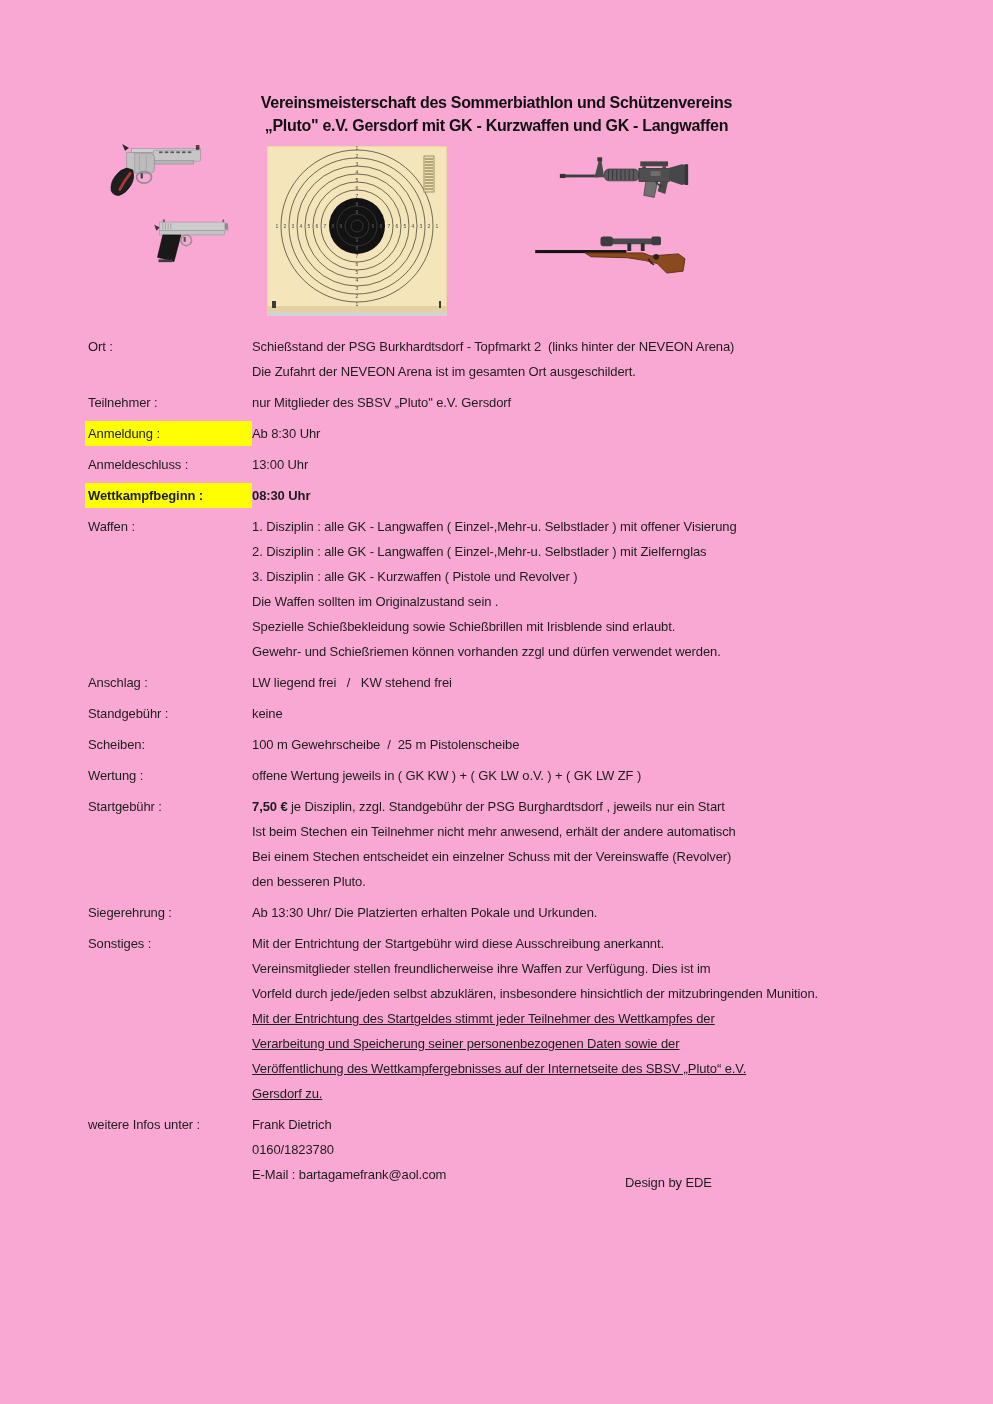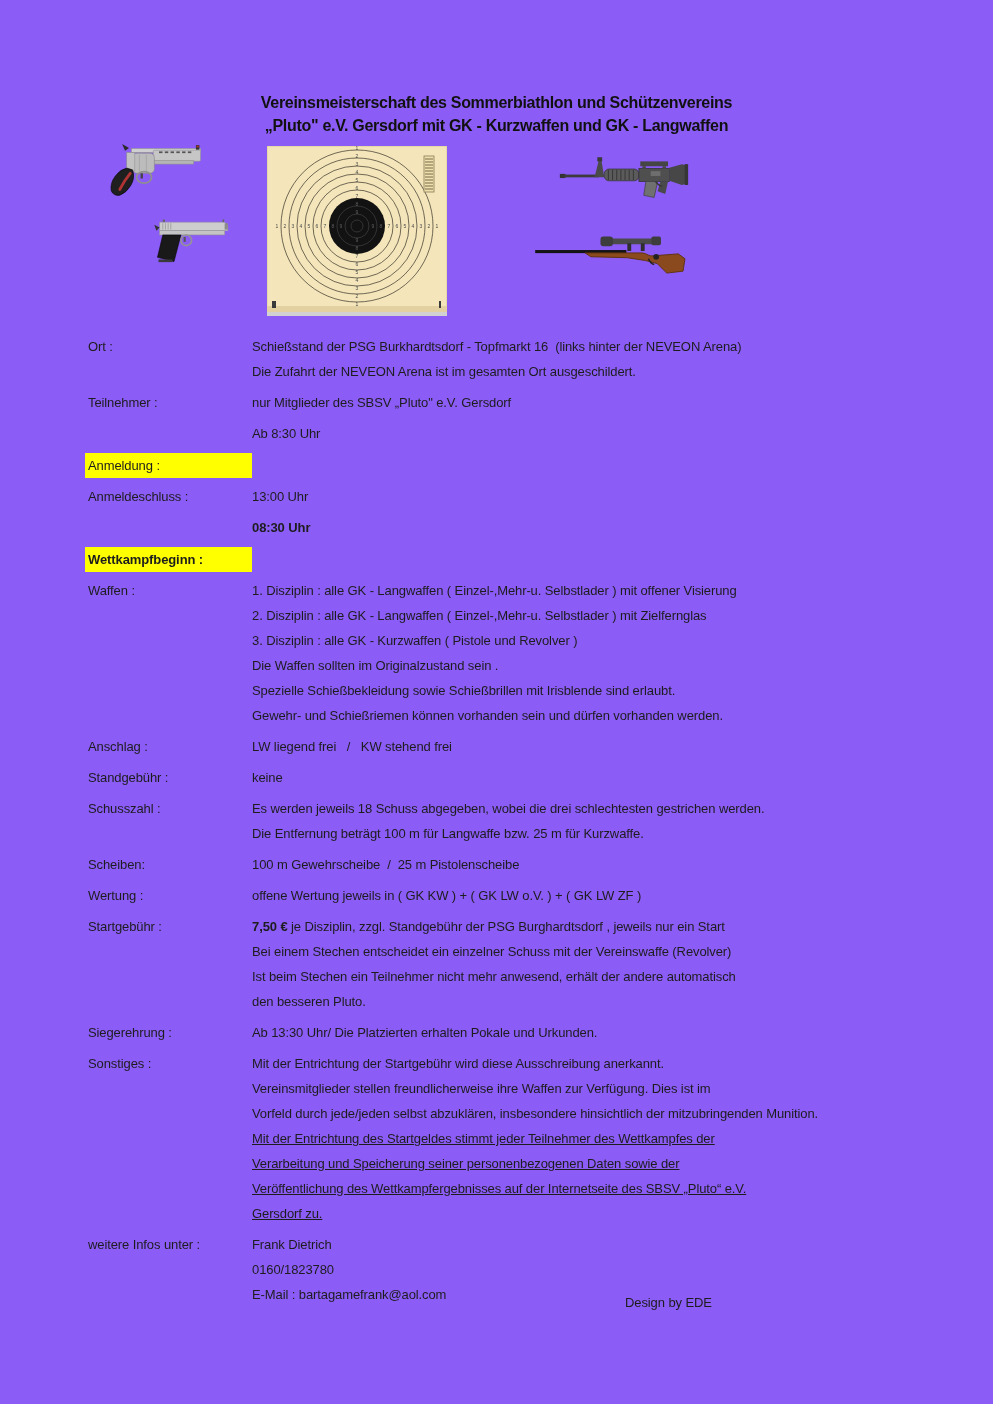--- a/index.html
+++ b/index.html
@@ -1,32 +1,32 @@
 <!DOCTYPE html>
 <html><head>
 <meta charset="utf-8">
 <style>
   html,body{margin:0;padding:0;background:#ffffff;}
   .page{
-    position:relative;width:993px;height:1404px;background:#8b5cf6;
+    position:relative;width:993px;height:1404px;background:#f9a8d4;
     font-family:"Liberation Sans",sans-serif;color:#1d1d1d;overflow:hidden;
   }
   .title{
     position:absolute;top:91px;left:0;width:100%;text-align:center;
     font-weight:bold;font-size:16px;line-height:23px;letter-spacing:-0.3px;color:#111;
   }
   .images{position:absolute;top:0;left:0;width:993px;height:335px;}
   .img-abs{position:absolute;}
   .rows{position:absolute;top:334px;left:88px;width:822px;}
   .row{display:flex;margin-bottom:6px;}
   .label{
     flex:0 0 164px;width:164px;font-size:13px;line-height:25px;
     letter-spacing:-0.1px;padding-left:3px;margin-left:-3px;
   }
-  .label.hl{background:#ffff00;margin-top:32px;}
+  .label.hl{background:#ffff00;}
   .b{font-weight:bold;}
   .value{flex:1;font-size:13px;line-height:25px;letter-spacing:-0.1px;}
   .line{position:relative;white-space:pre-wrap;}
   .u{text-decoration:underline;}
   .seg-abs{position:absolute;top:8px;}
   svg{display:block;}
 </style>
 </head>
 <body>
 
@@ -202,21 +202,21 @@
       <rect x="110" y="17" width="4" height="8" fill="#2e2e2e"></rect>
       <circle cx="126" cy="31" r="3" fill="#222"></circle>
       <path d="M118,33 q2,5 6,6" fill="none" stroke="#222" stroke-width="1.6"></path>
     </svg>
   </div>
 
   <div class="rows" id="rows">
       <div class="row">
         <div class="label">Ort :</div>
         <div class="value">
-          <div class="line"><span>Schießstand der PSG Burkhardtsdorf - Topfmarkt 16  (links hinter der NEVEON Arena)</span></div>
+          <div class="line"><span>Schießstand der PSG Burkhardtsdorf - Topfmarkt 2  (links hinter der NEVEON Arena)</span></div>
           <div class="line"><span>Die Zufahrt der NEVEON Arena ist im gesamten Ort ausgeschildert.</span></div>
         </div>
       </div>
       <div class="row">
         <div class="label">Teilnehmer :</div>
         <div class="value">
           <div class="line"><span>nur Mitglieder des SBSV „Pluto" e.V. Gersdorf</span></div>
         </div>
       </div>
       <div class="row">
@@ -238,60 +238,53 @@
         </div>
       </div>
       <div class="row">
         <div class="label">Waffen :</div>
         <div class="value">
           <div class="line"><span>1. Disziplin : alle GK - Langwaffen ( Einzel-,Mehr-u. Selbstlader ) mit offener Visierung</span></div>
           <div class="line"><span>2. Disziplin : alle GK - Langwaffen ( Einzel-,Mehr-u. Selbstlader ) mit Zielfernglas</span></div>
           <div class="line"><span>3. Disziplin : alle GK - Kurzwaffen ( Pistole und Revolver )</span></div>
           <div class="line"><span>Die Waffen sollten im Originalzustand sein .</span></div>
           <div class="line"><span>Spezielle Schießbekleidung sowie Schießbrillen mit Irisblende sind erlaubt.</span></div>
-          <div class="line"><span>Gewehr- und Schießriemen können vorhanden sein und dürfen vorhanden werden.</span></div>
+          <div class="line"><span>Gewehr- und Schießriemen können vorhanden zzgl und dürfen verwendet werden.</span></div>
         </div>
       </div>
       <div class="row">
         <div class="label">Anschlag :</div>
         <div class="value">
           <div class="line"><span>LW liegend frei   /   KW stehend frei</span></div>
         </div>
       </div>
       <div class="row">
         <div class="label">Standgebühr :</div>
         <div class="value">
           <div class="line"><span>keine</span></div>
         </div>
       </div>
       <div class="row">
-        <div class="label">Schusszahl :</div>
-        <div class="value">
-          <div class="line"><span>Es werden jeweils 18 Schuss abgegeben, wobei die drei schlechtesten gestrichen werden.</span></div>
-          <div class="line"><span>Die Entfernung beträgt 100 m für Langwaffe bzw. 25 m für Kurzwaffe.</span></div>
-        </div>
-      </div>
-      <div class="row">
         <div class="label">Scheiben:</div>
         <div class="value">
           <div class="line"><span>100 m Gewehrscheibe  /  25 m Pistolenscheibe</span></div>
         </div>
       </div>
       <div class="row">
         <div class="label">Wertung :</div>
         <div class="value">
           <div class="line"><span>offene Wertung jeweils in ( GK KW ) + ( GK LW o.V. ) + ( GK LW ZF )</span></div>
         </div>
       </div>
       <div class="row">
         <div class="label">Startgebühr :</div>
         <div class="value">
           <div class="line"><span class="b">7,50 €</span><span> je Disziplin, zzgl. Standgebühr der PSG Burghardtsdorf , jeweils nur ein Start</span></div>
+          <div class="line"><span>Ist beim Stechen ein Teilnehmer nicht mehr anwesend, erhält der andere automatisch</span></div>
           <div class="line"><span>Bei einem Stechen entscheidet ein einzelner Schuss mit der Vereinswaffe (Revolver)</span></div>
-          <div class="line"><span>Ist beim Stechen ein Teilnehmer nicht mehr anwesend, erhält der andere automatisch</span></div>
           <div class="line"><span>den besseren Pluto.</span></div>
         </div>
       </div>
       <div class="row">
         <div class="label">Siegerehrung :</div>
         <div class="value">
           <div class="line"><span>Ab 13:30 Uhr/ Die Platzierten erhalten Pokale und Urkunden.</span></div>
         </div>
       </div>
       <div class="row">

